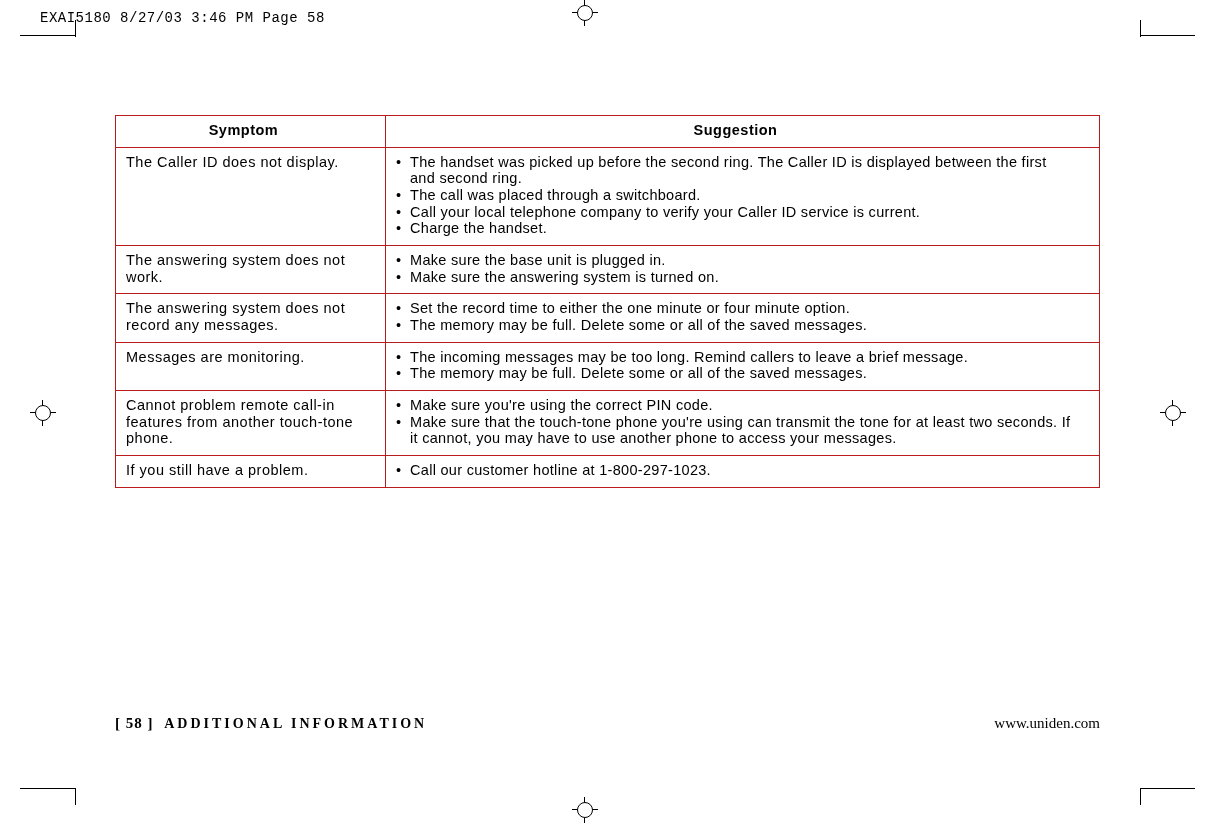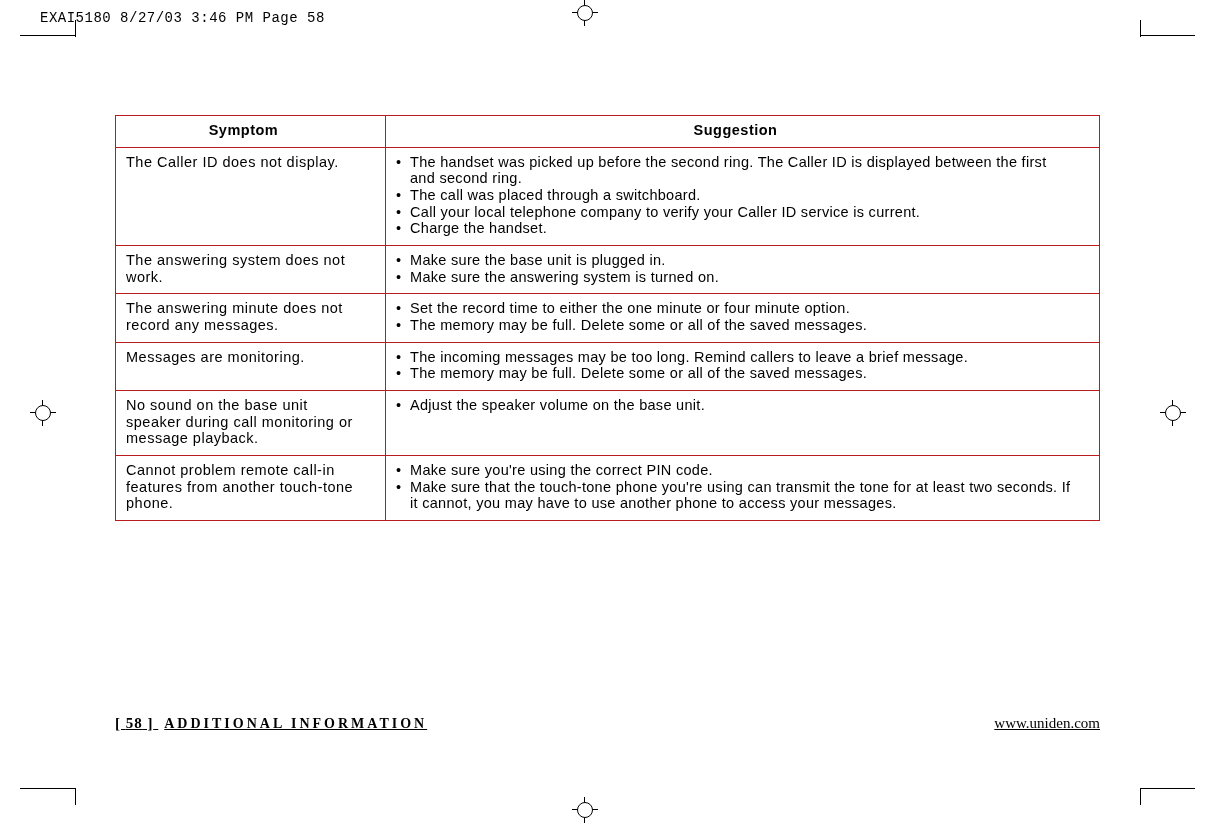--- a/index.html
+++ b/index.html
@@ -101,21 +101,20 @@
     flex: 1;
   }
   .footer {
     position: absolute;
     left: 115px;
     top: 715px;
     width: 985px;
     display: flex;
     justify-content: space-between;
     align-items: center;
-    text-decoration: underline;
   }
   .footer-left {
     font-family: Georgia, "Times New Roman", serif;
     font-size: 15px;
   }
   .footer-left .pgnum {
     font-weight: bold;
     letter-spacing: 1px;
   }
   .footer-left .section {
@@ -217,21 +216,21 @@
               </div>
               <div class="sug-item">
                 <div class="sug-bullet">•</div>
                 <div class="sug-text">Make sure the answering system is turned on.</div>
               </div>
             </div>
           </td>
         </tr>
         <tr>
           <td>
-            <div class="symptom-text">The answering minute does not record any messages.</div>
+            <div class="symptom-text">The answering system does not record any messages.</div>
           </td>
           <td>
             <div class="suggestion-list">
               <div class="sug-item">
                 <div class="sug-bullet">•</div>
                 <div class="sug-text">Set the record time to either the one minute or four minute option.</div>
               </div>
               <div class="sug-item">
                 <div class="sug-bullet">•</div>
                 <div class="sug-text">The memory may be full. Delete some or all of the saved messages.</div>
@@ -251,44 +250,44 @@
               </div>
               <div class="sug-item">
                 <div class="sug-bullet">•</div>
                 <div class="sug-text">The memory may be full. Delete some or all of the saved messages.</div>
               </div>
             </div>
           </td>
         </tr>
         <tr>
           <td>
-            <div class="symptom-text">No sound on the base unit speaker during call monitoring or message playback.</div>
-          </td>
-          <td>
-            <div class="suggestion-list">
-              <div class="sug-item">
-                <div class="sug-bullet">•</div>
-                <div class="sug-text">Adjust the speaker volume on the base unit.</div>
-              </div>
-            </div>
-          </td>
-        </tr>
-        <tr>
-          <td>
             <div class="symptom-text">Cannot problem remote call-in features from another touch-tone phone.</div>
           </td>
           <td>
             <div class="suggestion-list">
               <div class="sug-item">
                 <div class="sug-bullet">•</div>
                 <div class="sug-text">Make sure you're using the correct PIN code.</div>
               </div>
               <div class="sug-item">
                 <div class="sug-bullet">•</div>
                 <div class="sug-text">Make sure that the touch-tone phone you're using can transmit the tone for at least two seconds. If it cannot, you may have to use another phone to access your messages.</div>
+              </div>
+            </div>
+          </td>
+        </tr>
+        <tr>
+          <td>
+            <div class="symptom-text">If you still have a problem.</div>
+          </td>
+          <td>
+            <div class="suggestion-list">
+              <div class="sug-item">
+                <div class="sug-bullet">•</div>
+                <div class="sug-text">Call our customer hotline at 1-800-297-1023.</div>
               </div>
             </div>
           </td>
         </tr>
       </tbody>
   </table>
 </div>
 
 <div class="footer">
   <div class="footer-left">

